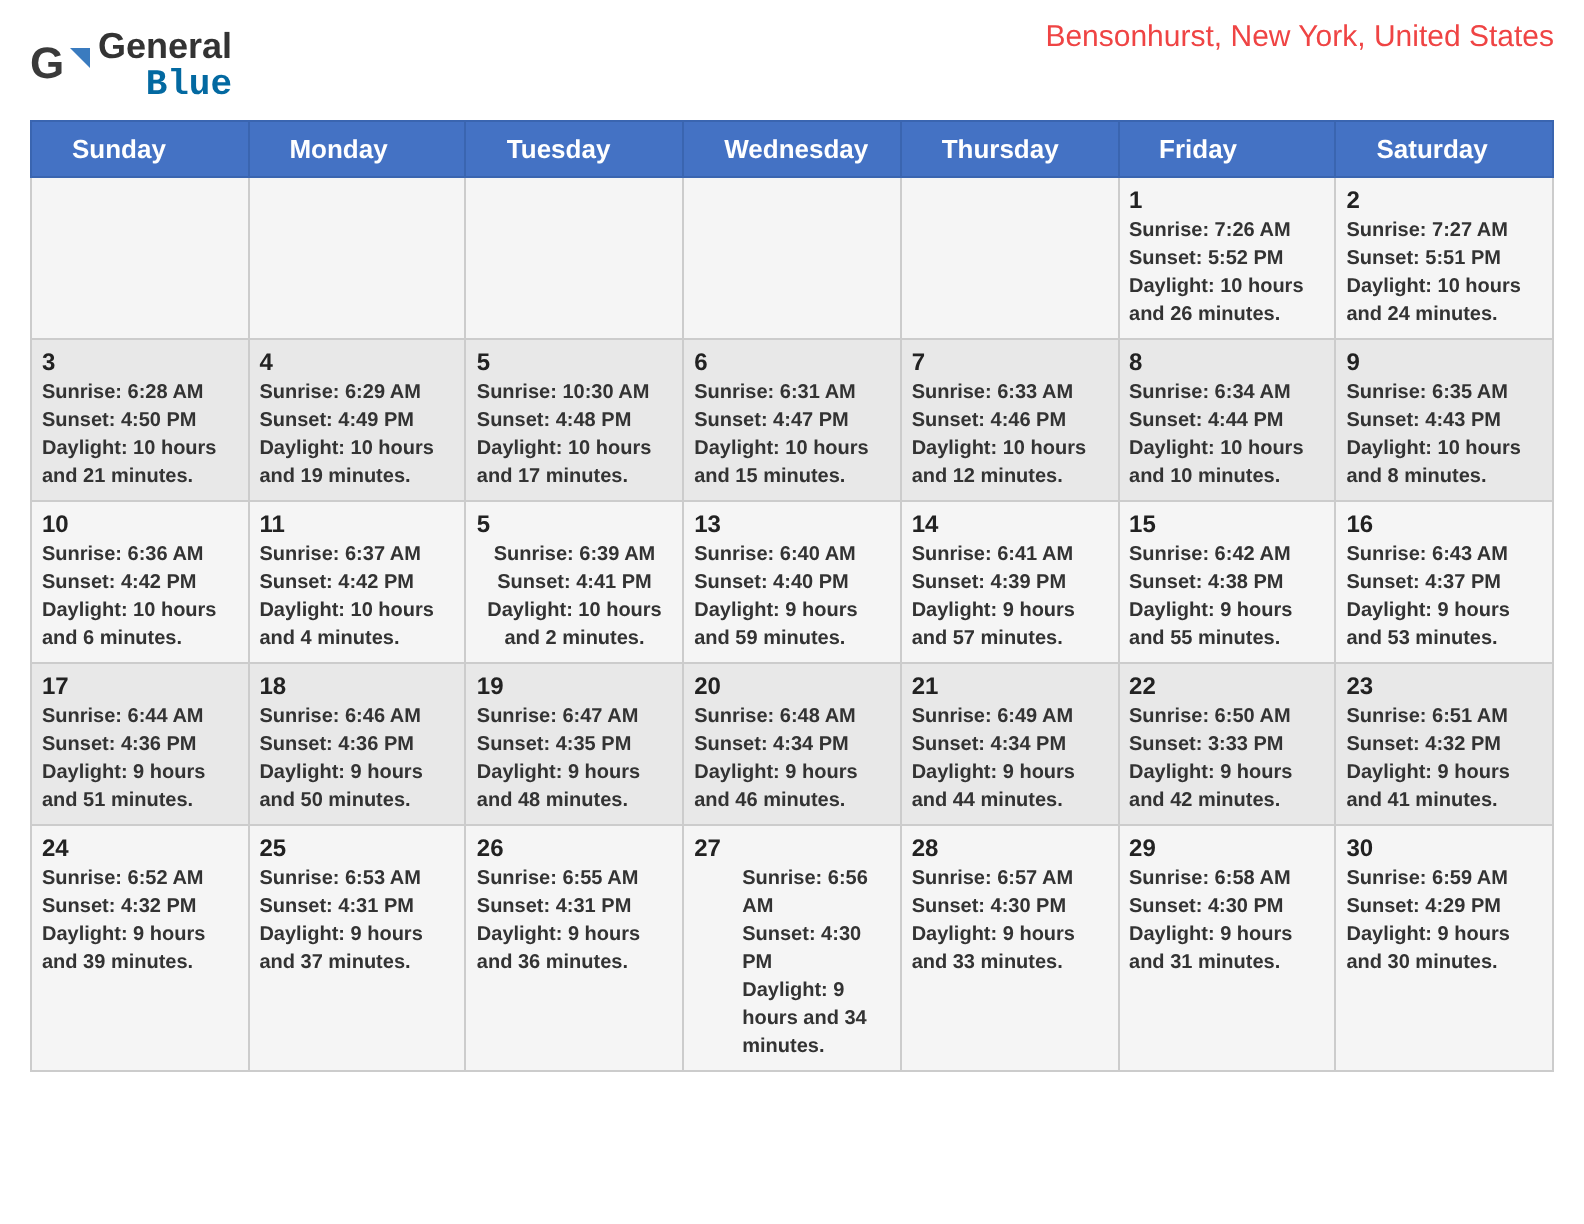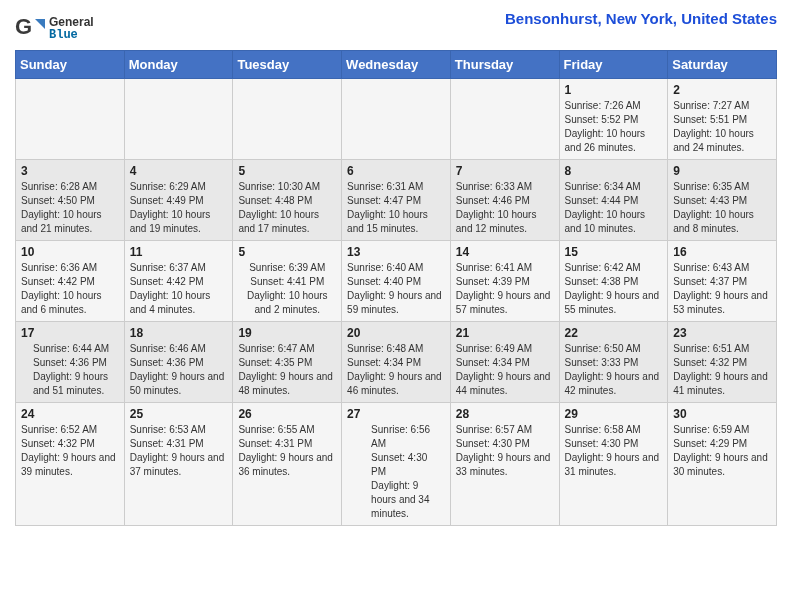--- a/index.html
+++ b/index.html
@@ -17,55 +17,55 @@
       margin-bottom: 6px;
     }
     .logo {
       display: flex;
       align-items: center;
       margin-top: 4px;
     }
     .logo-text {
       display: flex;
       flex-direction: column;
-      font-size: 12px;
+      font-size: 18px;
       font-weight: bold;
       line-height: 1.1;
+      align-items: flex-end;
     }
     .logo-general { color: #333; }
     .logo-blue { color: #0369a1; font-family: Liberation Mono, monospace; }
     .logo-icon {
       width: 30px;
       height: 30px;
       margin-right: 4px;
     }
     .title-area {
       text-align: right;
     }
     .month-title {
       font-size: 36px;
       font-weight: normal;
       color: #222;
     }
     .location {
       font-size: 15px;
-      color: #1d4ed8;
-      font-weight: bold;
+      color: #ef4444;
     }
     table {
       width: 100%;
       border-collapse: collapse;
       table-layout: fixed;
     }
     thead tr th {
       background-color: #4472c4;
       color: #fff;
       font-size: 13px;
       font-weight: bold;
-      padding: 6px 4px;
+      padding: 6px 20px;
       text-align: left;
       border: 1px solid #3a65b0;
     }
     tbody tr td {
       border: 1px solid #ccc;
       vertical-align: top;
       padding: 4px 5px;
       height: 80px;
       font-size: 10.5px;
       color: #222;
@@ -80,20 +80,21 @@
     .day-number {
       font-size: 12px;
       font-weight: bold;
       display: block;
       margin-bottom: 2px;
     }
     .day-info {
       font-size: 10px;
       line-height: 1.4;
       color: #333;
+      font-weight: bold;
     }
     .empty-cell {
       background: #fff !important;
     }
     tbody tr:nth-child(odd) td.empty-cell {
       background: #f5f5f5 !important;
     }
   </style>
 </head>
 <body>
@@ -230,21 +231,21 @@
         <td>
           <span class="day-number">16</span>
           <div class="day-info" style="white-space: pre-line;">Sunrise: 6:43 AM
 Sunset: 4:37 PM
 Daylight: 9 hours and 53 minutes.</div>
         </td>
       </tr>
       <tr>
         <td>
           <span class="day-number">17</span>
-          <div class="day-info" style="white-space: pre-line; margin-left: 12px;">Sunrise: 6:44 AM
+          <div class="day-info" style="white-space: pre-line;">Sunrise: 6:44 AM
 Sunset: 4:36 PM
 Daylight: 9 hours and 51 minutes.</div>
         </td>
         <td>
           <span class="day-number">18</span>
           <div class="day-info" style="white-space: pre-line;">Sunrise: 6:46 AM
 Sunset: 4:36 PM
 Daylight: 9 hours and 50 minutes.</div>
         </td>
         <td>

